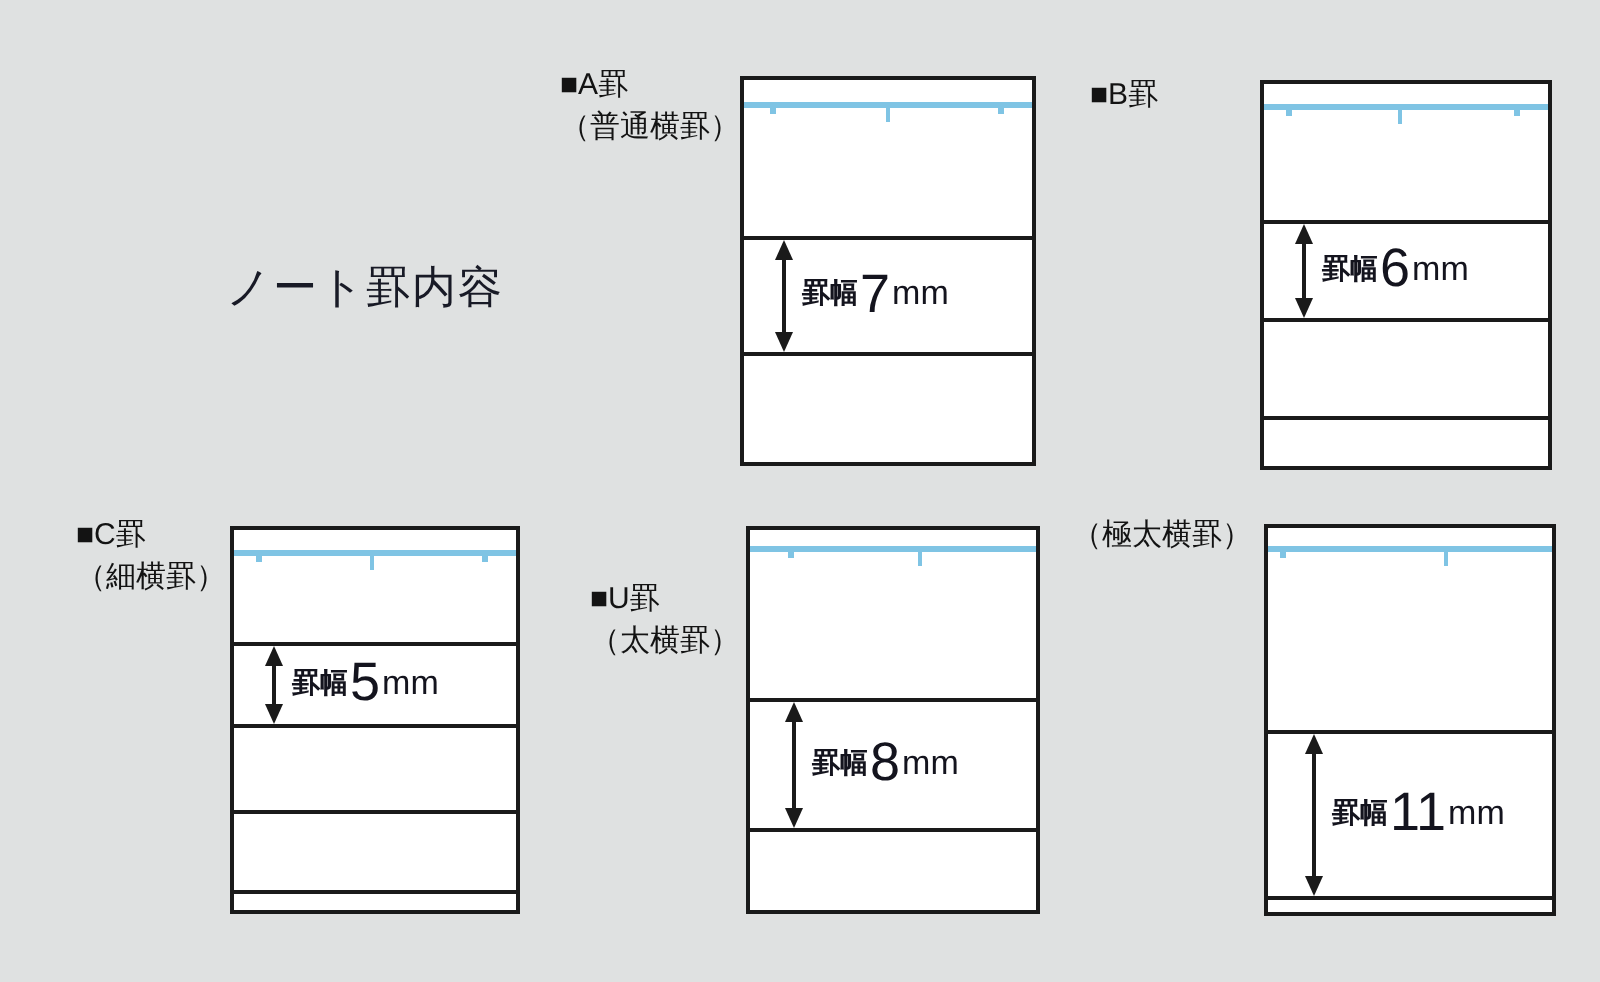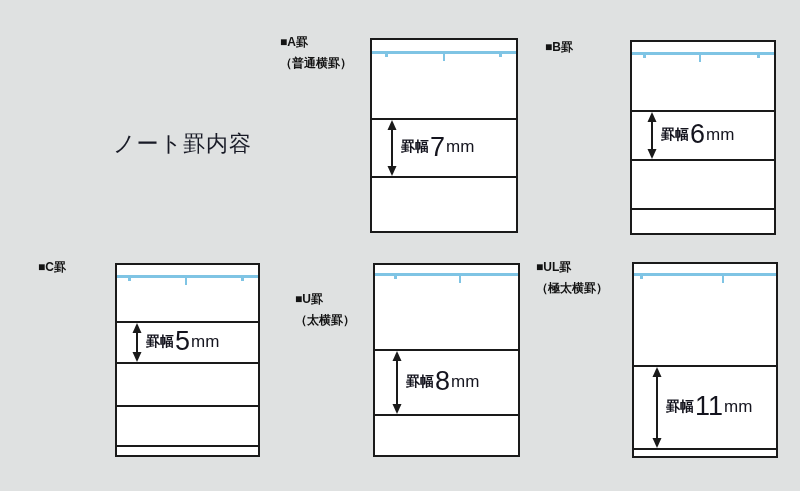--- a/index.html
+++ b/index.html
@@ -18,22 +18,22 @@
     left:113px;top:129px;
     font-size:22px;
     font-weight:normal;
     color:#181a26;
     letter-spacing:1px;
     white-space:nowrap;
   }
   .panel-label{
     position:absolute;
     color:#131313;
-    font-weight:bold;
-    font-size:12px;
+    font-weight:normal;
+    font-size:15px;
     line-height:21px;
     white-space:nowrap;
   }
   .card{
     position:absolute;
     background:#ffffff;
     border:2px solid #1a1a1a;
     box-sizing:border-box;
   }
   .blue-line{
@@ -132,20 +132,21 @@
           <line x1="6" x2="6" y1="8" y2="39" stroke="#1a1a1a" stroke-width="2"></line>
           <polygon points="6,0 1.5,10 10.5,10" fill="#1a1a1a"></polygon>
           <polygon points="6,47 1.5,37 10.5,37" fill="#1a1a1a"></polygon>
         </svg>
       </div>
   </div>
 
   <div>
     <div class="panel-label" style="left: 38px; top: 257px;">
       <div>■C罫</div>
+      <div>（細横罫）</div>
     </div>
     <div class="card" style="left: 115px; top: 263px; width: 145px; height: 194px;">
       <div class="measure" style="left: 29px; top: 56px; height: 41px;">
         <span class="measure-prefix">罫幅</span>
           <span class="measure-value">5</span>
           <span class="measure-unit">mm</span>
       </div>
     <div class="blue-line" style="top: 10px; background: rgb(127, 196, 228);">
           <div class="blue-tick" style="left: 8%; width: 3px; height: 3px; background: rgb(127, 196, 228);"></div>
           <div class="blue-tick" style="left: 48%; width: 2px; height: 7px; background: rgb(127, 196, 228);"></div>
@@ -183,21 +184,20 @@
         <svg width="12" height="63" viewBox="0 0 12 63" class="measure-arrow" style="left: 16px; top: 86px;">
           <line x1="6" x2="6" y1="8" y2="55" stroke="#1a1a1a" stroke-width="2"></line>
           <polygon points="6,0 1.5,10 10.5,10" fill="#1a1a1a"></polygon>
           <polygon points="6,63 1.5,53 10.5,53" fill="#1a1a1a"></polygon>
         </svg>
       </div>
   </div>
 
   <div>
     <div class="panel-label" style="left: 536px; top: 257px;">
-      <div>■UL罫</div>
       <div>（極太横罫）</div>
     </div>
     <div class="card" style="left: 632px; top: 262px; width: 146px; height: 196px;">
       <div class="measure" style="left: 32px; top: 101px; height: 83px;">
         <span class="measure-prefix">罫幅</span>
           <span class="measure-value">11</span>
           <span class="measure-unit">mm</span>
       </div>
     <div class="blue-line" style="top: 9px; background: rgb(127, 196, 228);">
           <div class="blue-tick" style="left: 4%; width: 3px; height: 3px; background: rgb(127, 196, 228);"></div>

